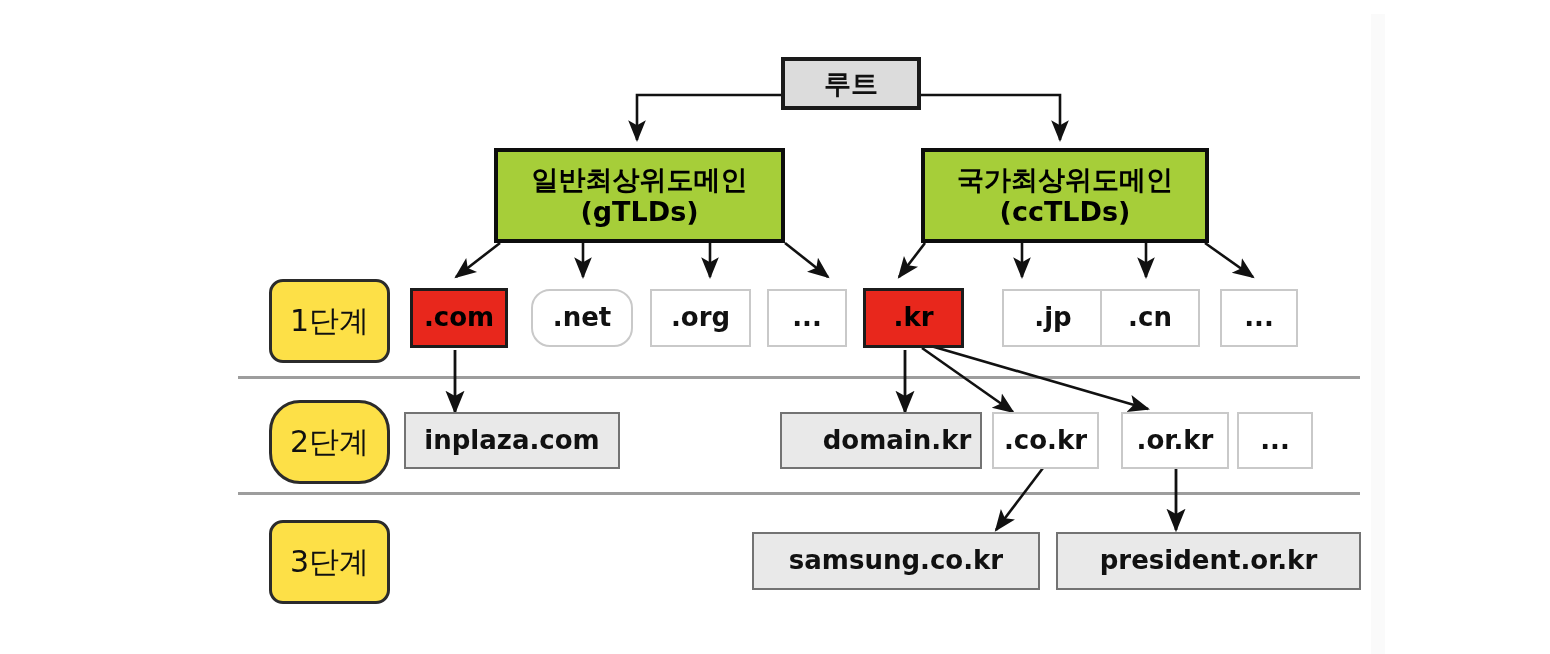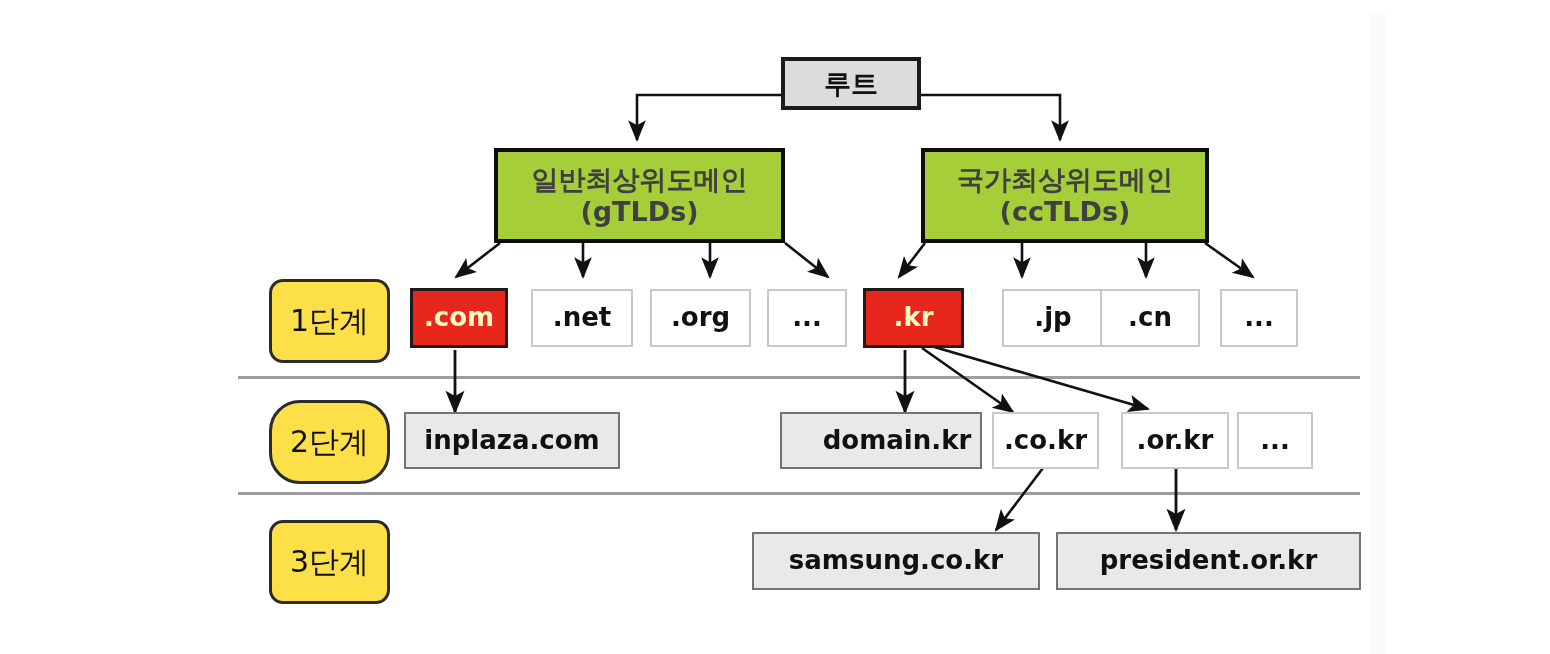--- a/index.html
+++ b/index.html
@@ -46,36 +46,36 @@
   .node-root {
     background: #dcdcdc;
     border: 4px solid #1a1a1a;
     color: #111111;
     font-size: 27px;
     font-weight: 700;
   }
   .node-tld {
     background: #a6ce39;
     border: 4px solid #0d0d0d;
-    color: #404040;
+    color: #000000;
     font-size: 27px;
     font-weight: 700;
   }
   .node-stage {
     background: #fde047;
     border: 3px solid #2b2b2b;
     border-radius: 14px;
     color: #101010;
     font-size: 30px;
     font-weight: 400;
   }
   .node-hl {
     background: #e8271c;
     border: 3px solid #1c1c1c;
-    color: #fef9c3;
+    color: #000000;
     font-size: 26px;
     font-weight: 700;
   }
   .node-plain {
     background: #ffffff;
     border: 2px solid #c9c9c9;
     color: #111111;
     font-size: 26px;
     font-weight: 700;
   }
@@ -144,21 +144,21 @@
   <div class="node node-tld" style="left:494px; top:148px; width:291px; height:95px;">일반최상위도메인
 (gTLDs)</div>
   <div class="node node-tld" style="left:921px; top:148px; width:288px; height:95px;">국가최상위도메인
 (ccTLDs)</div>
 
   <div class="node node-stage" style="left:269px; top:279px; width:121px; height:84px;">1단계</div>
   <div class="node node-stage" style="left:269px; top:400px; width:121px; height:84px;border-radius:31px;">2단계</div>
   <div class="node node-stage" style="left:269px; top:520px; width:121px; height:84px;">3단계</div>
 
   <div class="node node-hl" style="left:410px; top:288px; width:98px; height:60px;">.com</div>
-  <div class="node node-plain" style="left:531px; top:289px; width:102px; height:58px;">.net</div>
+  <div class="node node-plain" style="left:531px; top:289px; width:102px; height:58px;border-radius:19px;">.net</div>
   <div class="node node-plain" style="left:650px; top:289px; width:101px; height:58px;">.org</div>
   <div class="node node-plain" style="left:767px; top:289px; width:80px; height:58px;">...</div>
   <div class="node node-hl" style="left:863px; top:288px; width:101px; height:60px;">.kr</div>
   <div class="node node-plain" style="left:982px; top:289px; width:102px; height:58px;margin-left:20px;">.jp</div>
   <div class="node node-plain" style="left:1100px; top:289px; width:100px; height:58px;">.cn</div>
   <div class="node node-plain" style="left:1220px; top:289px; width:78px; height:58px;">...</div>
 
   <div class="node node-fill" style="left:404px; top:412px; width:216px; height:57px;">inplaza.com</div>
   <div class="node node-fill" style="left:780px; top:412px; width:202px; height:57px;padding-left:32px;">domain.kr</div>
   <div class="node node-plain" style="left:992px; top:412px; width:107px; height:57px;">.co.kr</div>

